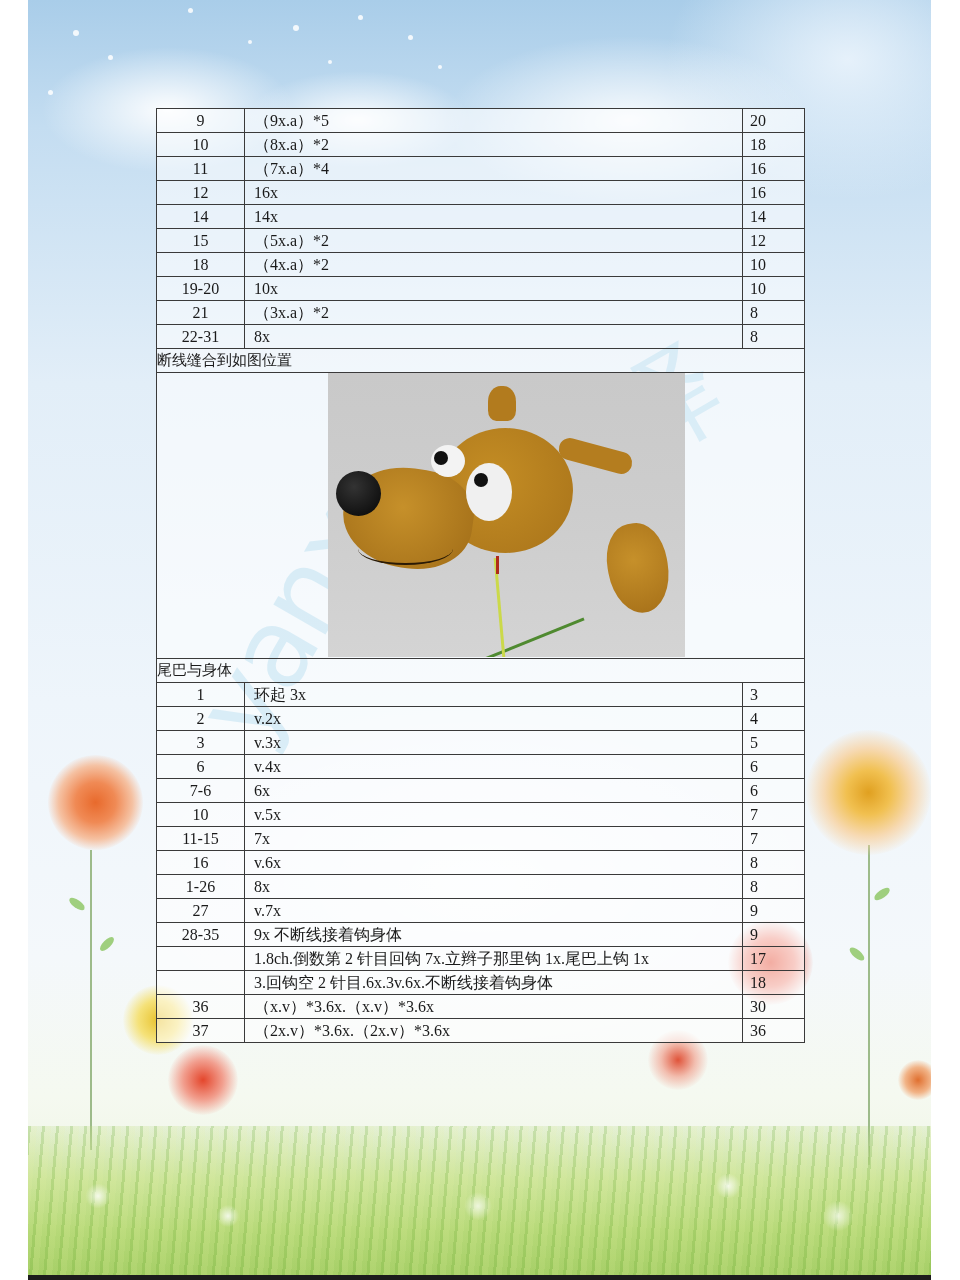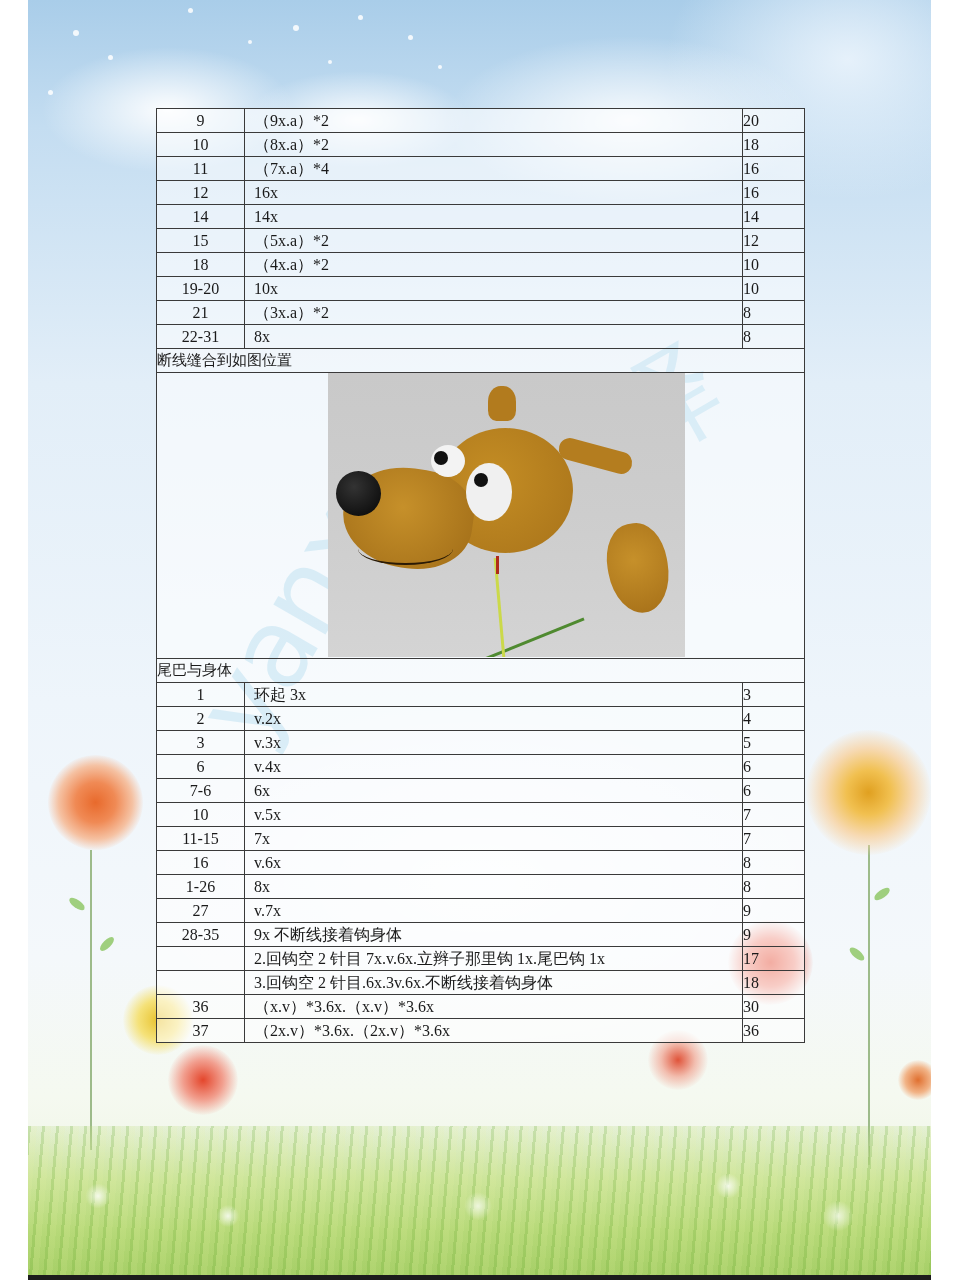--- a/index.html
+++ b/index.html
@@ -42,21 +42,21 @@
     position: absolute; left: 156px; top: 108px; width: 648px;
     border-collapse: collapse; table-layout: fixed;
     font-size: 16px; color: #1a1a1a;
   }
   .doc-table td {
     border: 1px solid #3a3a3a; height: 23px; padding: 0 0 0 0;
     line-height: 23px; white-space: nowrap; overflow: hidden;
   }
   .doc-table td.c-round { width: 87px; text-align: center; }
   .doc-table td.c-instr { padding-left: 9px; }
-  .doc-table td.c-count { width: 52px; }
+  .doc-table td.c-count { width: 52px; padding-left: 7px; }
   .doc-table td.c-span { font-family: "DejaVu Sans", sans-serif; font-size: 15px; }
   .doc-table tr { background: rgba(255,255,255,0.55); }
   .photo-cell { height: 285px !important; position: relative; padding: 0 !important; }
 
   
   .photo {
     position: absolute; left: 171px; top: 0px; width: 357px; height: 284px;
     background: linear-gradient(180deg, #c9c9c9 0%, #cdcdcd 50%, #d4d4d4 100%);
     overflow: hidden;
   }
@@ -127,21 +127,21 @@
 
 <table class="doc-table">
   <colgroup>
     <col style="width:88px">
       <col style="width:498px">
       <col style="width:62px">
   </colgroup>
   <tbody id="tbody-top">
       <tr>
         <td class="c-round">9</td>
-        <td class="c-instr">（9x.a）*2</td>
+        <td class="c-instr">（9x.a）*5</td>
         <td class="c-count">20</td>
       </tr>
       <tr>
         <td class="c-round">10</td>
         <td class="c-instr">（8x.a）*2</td>
         <td class="c-count">18</td>
       </tr>
       <tr>
         <td class="c-round">11</td>
         <td class="c-instr">（7x.a）*4</td>
@@ -262,21 +262,21 @@
         <td class="c-instr">v.7x</td>
         <td class="c-count">9</td>
       </tr>
       <tr>
         <td class="c-round">28-35</td>
         <td class="c-instr">9x 不断线接着钩身体</td>
         <td class="c-count">9</td>
       </tr>
       <tr>
         <td class="c-round"></td>
-        <td class="c-instr">2.回钩空 2 针目 7x.v.6x.立辫子那里钩 1x.尾巴钩 1x</td>
+        <td class="c-instr">1.8ch.倒数第 2 针目回钩 7x.立辫子那里钩 1x.尾巴上钩 1x</td>
         <td class="c-count">17</td>
       </tr>
       <tr>
         <td class="c-round"></td>
         <td class="c-instr">3.回钩空 2 针目.6x.3v.6x.不断线接着钩身体</td>
         <td class="c-count">18</td>
       </tr>
       <tr>
         <td class="c-round">36</td>
         <td class="c-instr">（x.v）*3.6x.（x.v）*3.6x</td>

